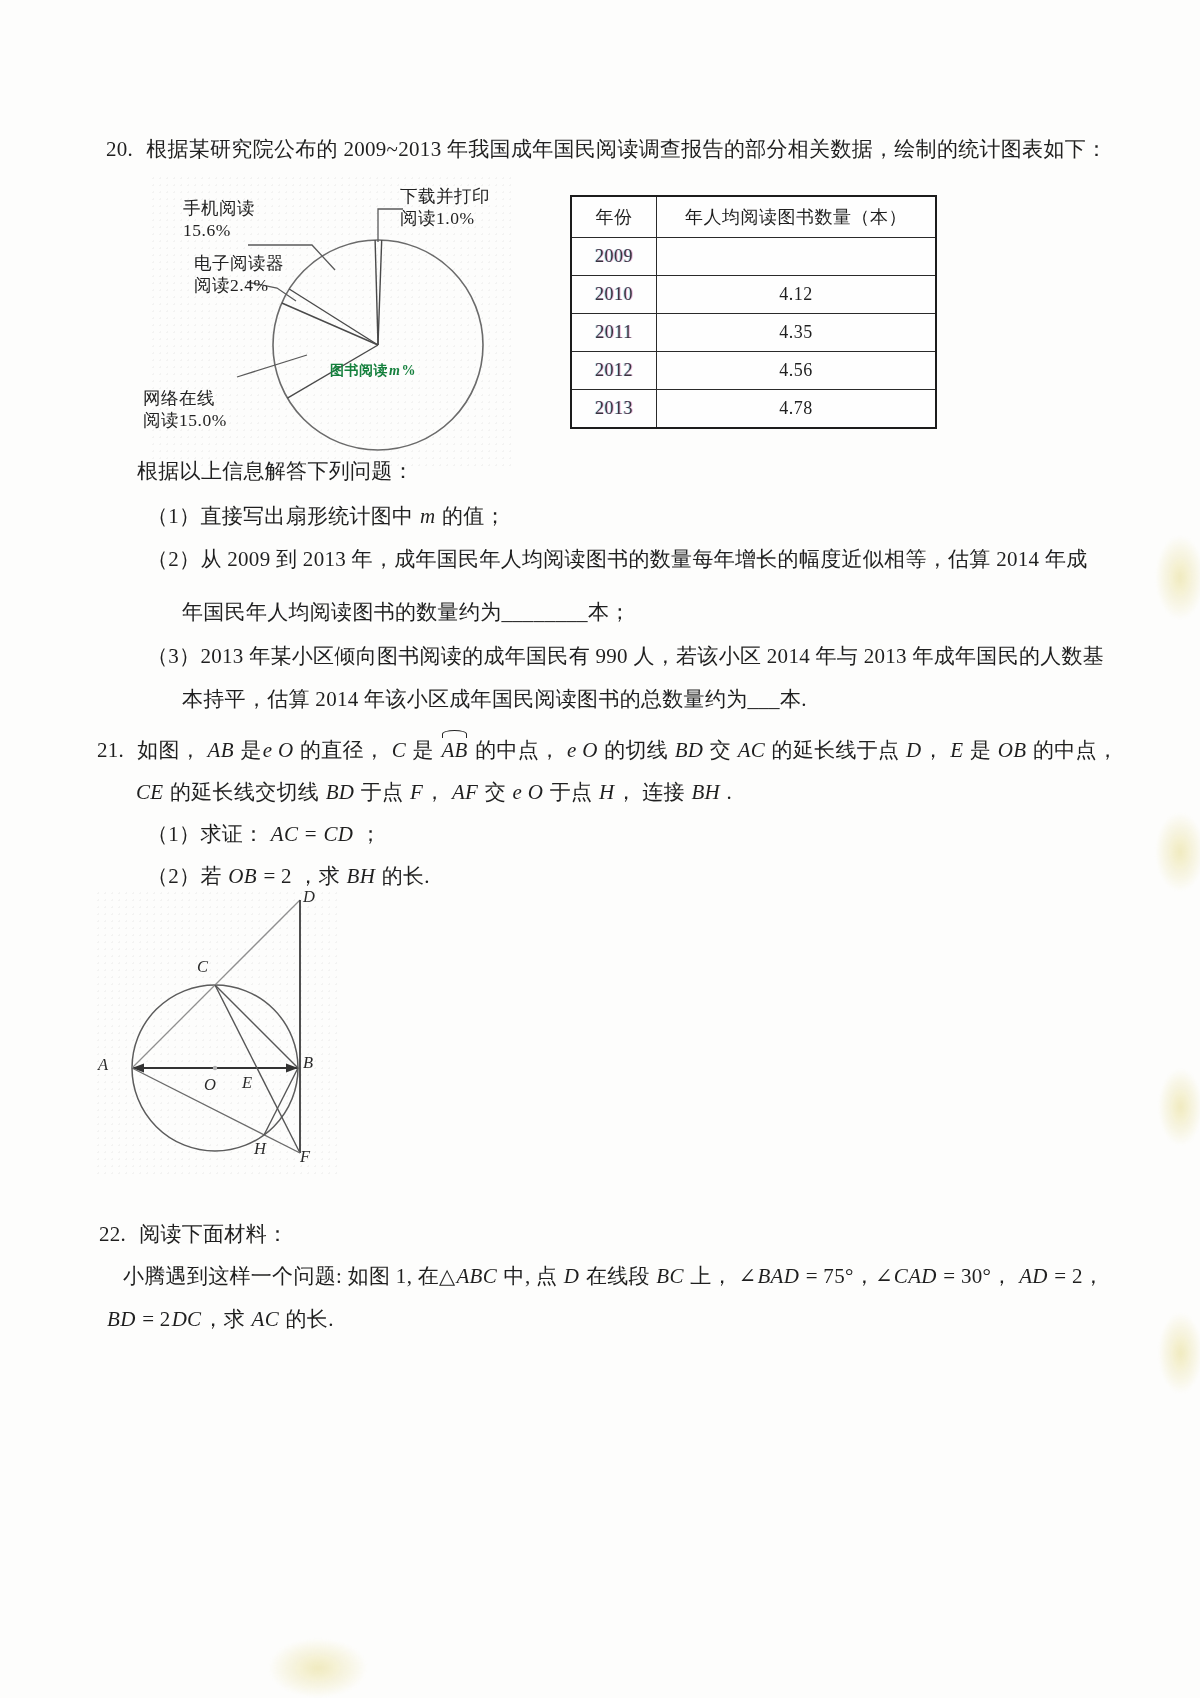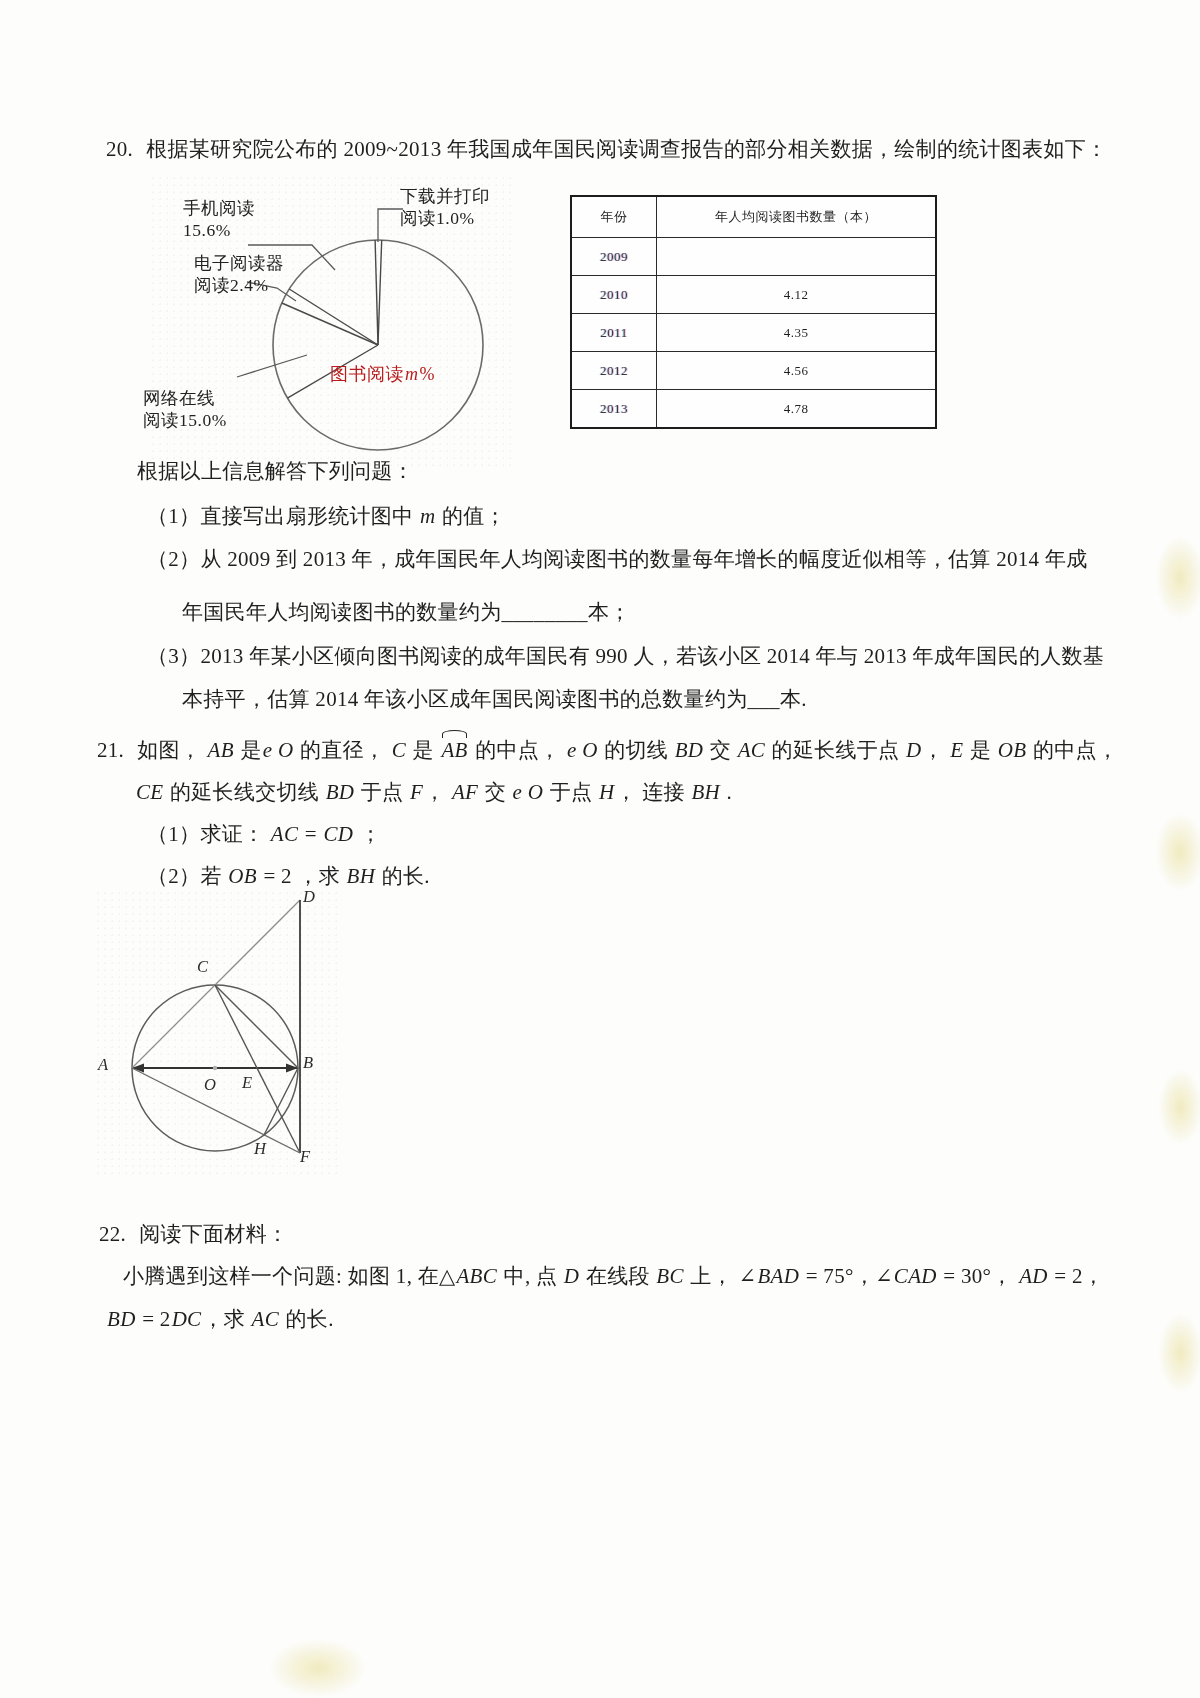--- a/index.html
+++ b/index.html
@@ -14,31 +14,31 @@
   .seg-arc{font-style:italic;position:relative;display:inline-block;padding:0 2px;}
   .seg-arc::before{
     content:"";position:absolute;left:8%;right:8%;top:-7px;height:7px;
     border:1.4px solid #222;border-bottom:none;border-radius:50% 50% 0 0;
   }
   
   .fig{position:absolute;}
   .fig svg{display:block;overflow:visible;}
   .pie-label{position:absolute;font-size:17.5px;line-height:22px;letter-spacing:0.5px;color:#222;
     font-family:"Liberation Serif","DejaVu Serif",serif;}
-  .pie-label-inside{position:absolute;font-size:18px;color:#b91c1c;letter-spacing:0.5px;}
+  .pie-label-inside{position:absolute;font-size:14px;color:#15803d;letter-spacing:0.5px;font-weight:bold;}
   .geo-label{position:absolute;font-style:italic;font-size:16.5px;color:#2a2a2a;line-height:18px;}
   
   #reading-table{
     position:absolute;left:570px;top:195px;width:367px;
     border:2px solid #1c1c1c;box-sizing:border-box;background:rgba(255,255,255,0.6);
   }
   #reading-table .tr{display:flex;border-top:1.6px solid #2a2a2a;}
   #reading-table .tr:first-child{border-top:none;}
   #reading-table .td{box-sizing:border-box;display:flex;align-items:center;justify-content:center;
-    font-size:13px;letter-spacing:0.5px;}
+    font-size:18px;letter-spacing:0.5px;}
   #reading-table .c1{width:85px;border-right:1.6px solid #2a2a2a;}
   #reading-table .c2{width:278px;}
   #reading-table .thead .td{height:40px;}
   #reading-table .tr:not(.thead) .td{height:37px;}
   #reading-table .year{color:#3a3340;
     text-shadow:1px 0 rgba(200,60,160,0.35),-1px 0 rgba(60,170,190,0.35);}
   
   .smudge{position:absolute;border-radius:50%;
     background:radial-gradient(ellipse at center, rgba(232,222,150,0.6), rgba(232,222,150,0) 70%);
     filter:blur(1px);}

